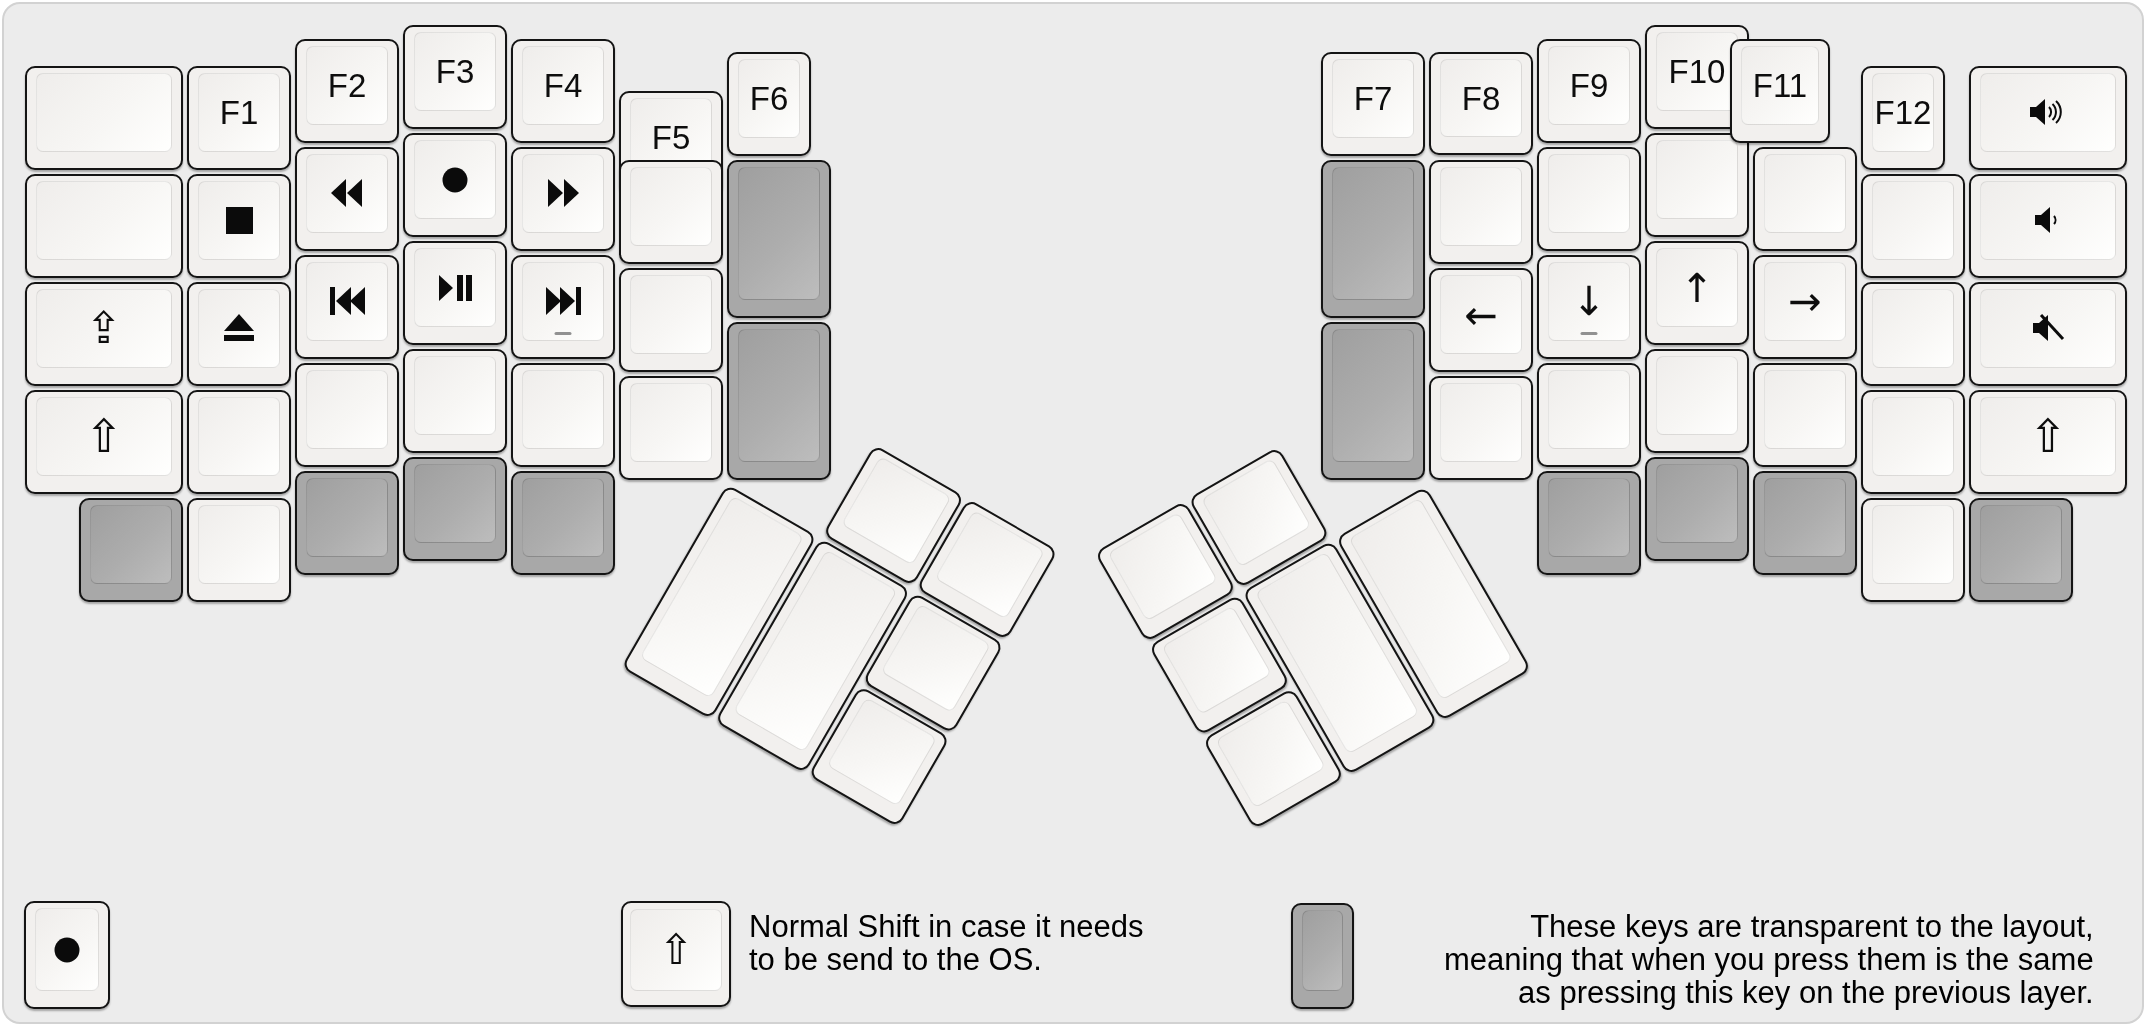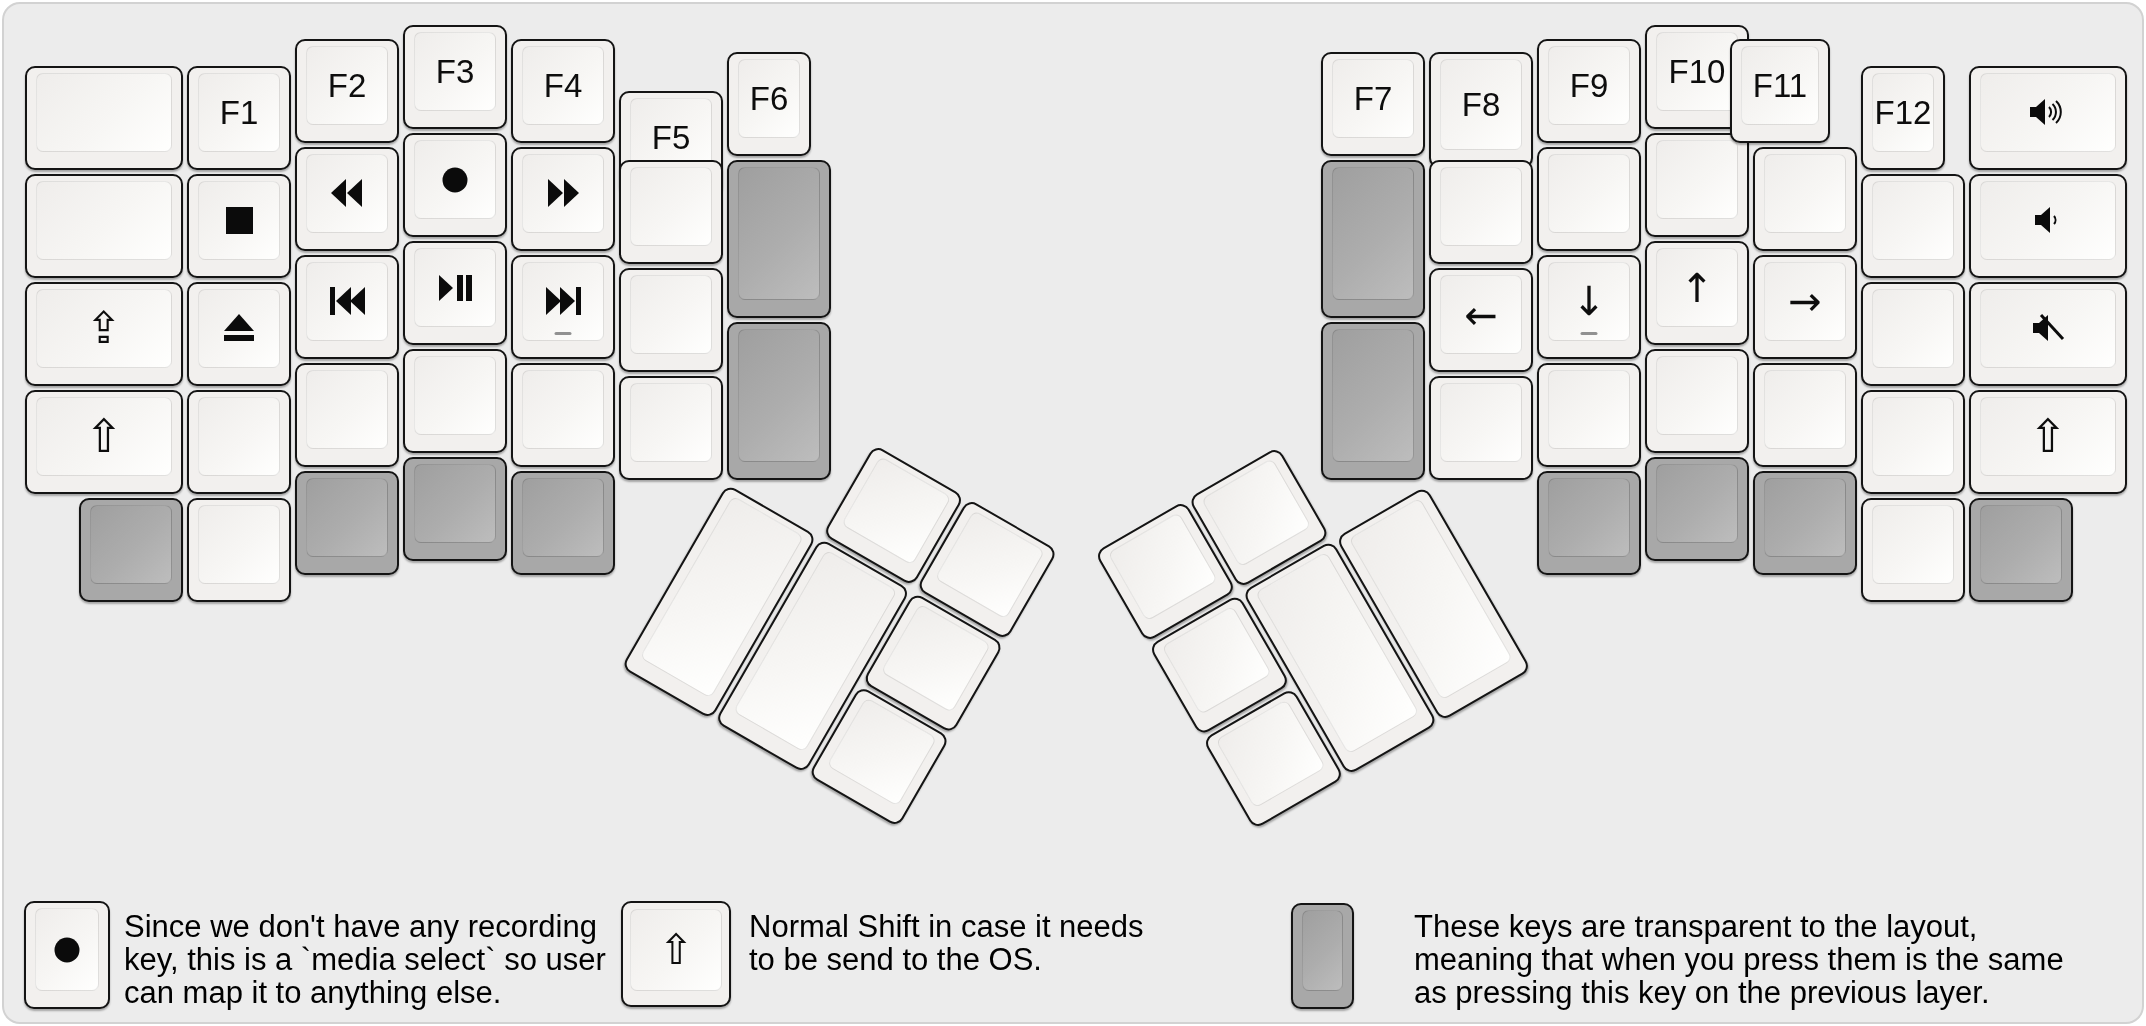--- a/index.html
+++ b/index.html
@@ -227,21 +227,21 @@
           <div class="cap">
             <span class="klabel">F7</span>
           </div>
         </div>
         <div class="key gray" style="left: 1317px; top: 156px; width: 104px; height: 158px;">
           <div class="cap"></div>
         </div>
         <div class="key gray" style="left: 1317px; top: 318px; width: 104px; height: 158px;">
           <div class="cap"></div>
         </div>
-        <div class="key" style="left: 1425px; top: 48px; width: 104px; height: 116px;">
+        <div class="key" style="left: 1425px; top: 48px; width: 104px; height: 103px;">
           <div class="cap">
             <span class="klabel">F8</span>
           </div>
         </div>
         <div class="key" style="left: 1425px; top: 156px; width: 104px; height: 104px;">
           <div class="cap"></div>
         </div>
         <div class="key" style="left: 1425px; top: 264px; width: 104px; height: 104px;">
           <div class="cap">
             <span class="glyph" style="font-size: 40px;">←</span>
@@ -396,22 +396,19 @@
         </div>
         <div class="key flat" style="left: 617px; top: 897px; width: 110px; height: 106px;">
           <div class="cap">
             <span class="glyph" style="font-size: 42px;">⇧</span>
           </div>
         </div>
         <div class="key gray" style="left: 1287px; top: 899px; width: 63px; height: 106px;">
           <div class="cap"></div>
         </div>
       </div>
-    <div class="legend-text" style="left: 120px;">Since we don't have any recording
-key, this is a `media select` so user
-can map it to anything else.</div>
     <div class="legend-text" style="left: 737px; margin-left: 8px;">Normal Shift in case it needs
 to be send to the OS.</div>
-    <div class="legend-text" style="left: 1410px;">These keys are transparent to the layout,
+    <div class="legend-text" style="left: 1440px; text-align: right;">These keys are transparent to the layout,
 meaning that when you press them is the same
 as pressing this key on the previous layer.</div>
   </div>
 </div>
 
 </body></html>

